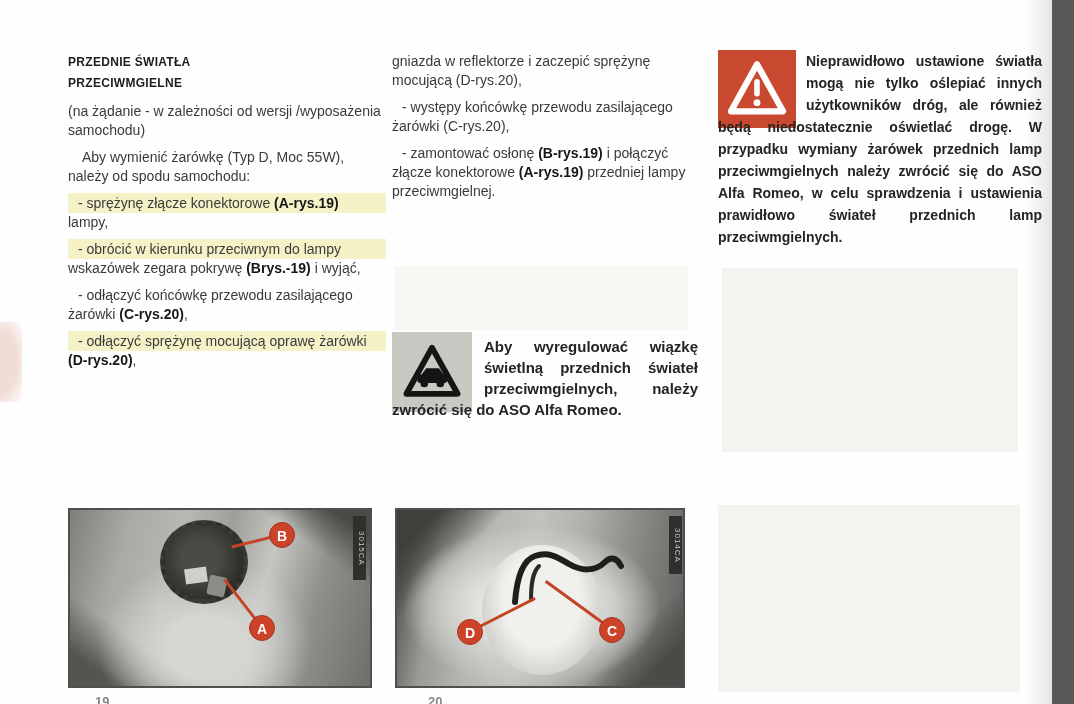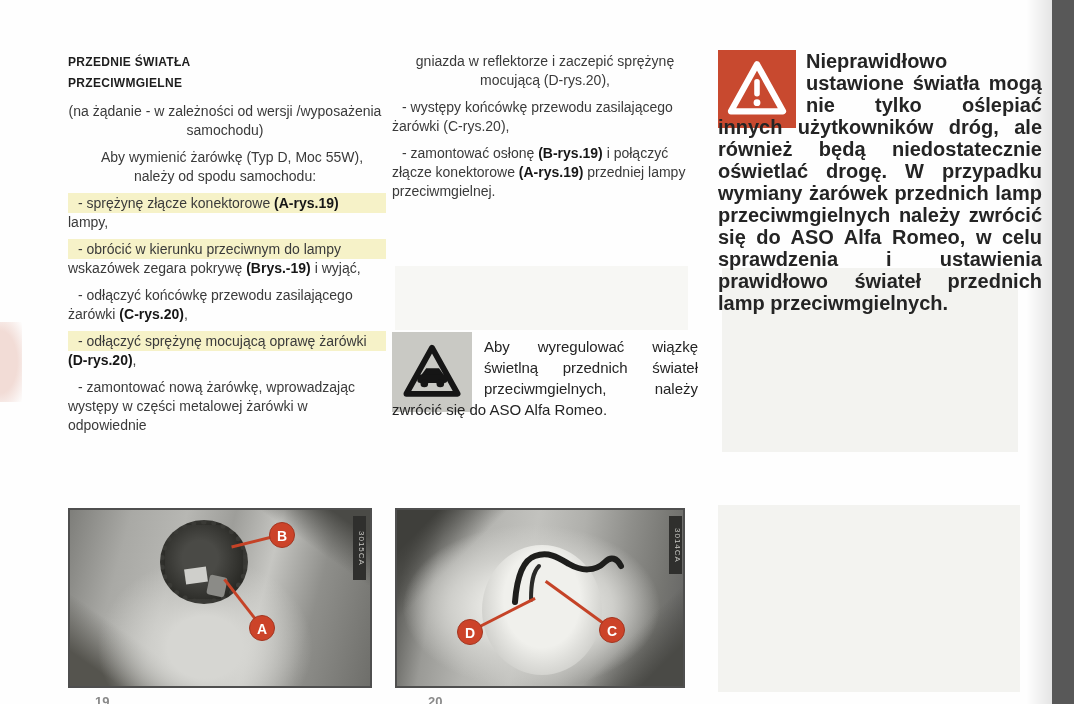--- a/index.html
+++ b/index.html
@@ -14,31 +14,31 @@
   .pink-smudge{position:absolute;left:0;top:322px;width:22px;height:80px;
     background:radial-gradient(ellipse at 0% 50%,#f2dcd6 0 55%,rgba(242,220,214,0) 100%);}
   .ghost{position:absolute;background:#f3f3f0;}
   .ghost.light{background:#f7f7f4;}
   
   .col{position:absolute;font-size:14px;line-height:19px;}
   .col-left{left:68px;top:52px;width:314px;}
   .col-mid{left:392px;top:52px;width:306px;}
   .col-right{left:718px;top:50px;width:324px;}
   h1{margin:0;font-size:12px;line-height:21px;font-weight:700;color:#1d1d1d;letter-spacing:.3px;}
-  .para{margin:8px 0 0 0;text-align:center;}
+  .para{margin:8px 0 0 0;}
   .indent{text-indent:14px;}
   .li{margin:8px 0 0 0;text-indent:10px;position:relative;}
   .li .seg{position:relative;z-index:1;margin-top:28px;}
   .li.hl-first::before{content:"";position:absolute;left:0;right:-4px;top:-1px;height:20px;
     background:#f6f2c8;z-index:0;}
   .ref{font-weight:700;color:#161616;}
   
   .warn-mid{position:absolute;left:392px;top:330px;width:306px;font-size:15px;line-height:21px;
-    font-weight:400;color:#242424;text-align:justify;}
-  .warn-right p{margin:0;font-size:20px;line-height:22px;font-weight:700;color:#242424;text-align:justify;}
+    font-weight:700;color:#242424;text-align:justify;}
+  .warn-right p{margin:0;font-size:14px;line-height:22px;font-weight:700;color:#242424;text-align:justify;}
   .icon-box{float:left;}
   .icon-red{width:78px;height:78px;background:#c8492f;margin:0 10px -14px 0;
     display:flex;align-items:center;justify-content:center;}
   .icon-gray{width:80px;height:80px;background:#c9c9c4;margin:2px 12px -18px 0;
     display:flex;align-items:center;justify-content:center;}
   
   .figure{position:absolute;top:508px;height:180px;border:2px solid #4f4f4f;
     box-sizing:border-box;overflow:hidden;}
   .fig19{left:68px;width:304px;
     background:
@@ -89,21 +89,20 @@
       <span>PRZEDNIE ŚWIATŁA</span><br>
       <span>PRZECIWMGIELNE</span>
     </h1>
     <p class="para">(na żądanie - w zależności od wersji /wyposażenia samochodu)</p>
     <p class="para indent">Aby wymienić żarówkę (Typ D, Moc 55W), należy od spodu samochodu:</p>
 
     <p class="li hl-first"><span class="seg">- sprężynę złącze konektorowe </span><span class="seg ref">(A-rys.19)</span><span class="seg"> lampy,</span></p>
     <p class="li hl-first"><span class="seg">- obrócić w kierunku przeciwnym do lampy wskazówek zegara pokrywę </span><span class="seg ref">(Brys.-19)</span><span class="seg"> i wyjąć,</span></p>
     <p class="li"><span class="seg">- odłączyć końcówkę przewodu zasilającego żarówki </span><span class="seg ref">(C-rys.20)</span><span class="seg">,</span></p>
     <p class="li hl-first"><span class="seg">- odłączyć sprężynę mocującą oprawę żarówki </span><span class="seg ref">(D-rys.20)</span><span class="seg">,</span></p>
-    <p class="li"><span class="seg">- zamontować nową żarówkę, wprowadzając występy w części metalowej żarówki w odpowiednie</span></p>
   </div>
 
   <div class="col col-mid">
     <p class="para" style="margin-top:0;">gniazda w reflektorze i zaczepić sprężynę mocującą (D-rys.20),</p>
     <p class="li">- występy końcówkę przewodu zasilającego żarówki (C-rys.20),</p>
     <p class="li"><span class="seg">- zamontować osłonę </span><span class="seg ref">(B-rys.19)</span><span class="seg"> i połączyć złącze konektorowe </span><span class="seg ref">(A-rys.19)</span><span class="seg"> przedniej lampy przeciwmgielnej.</span></p>
   </div>
 
   <div class="warn-mid">
     <span class="icon-box icon-gray">

